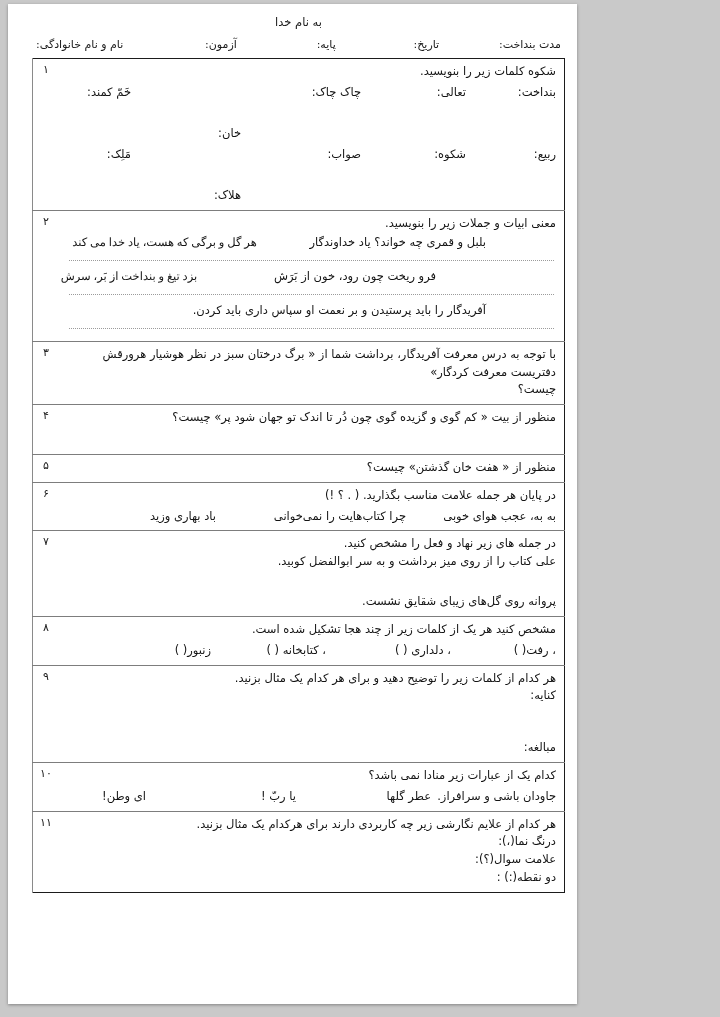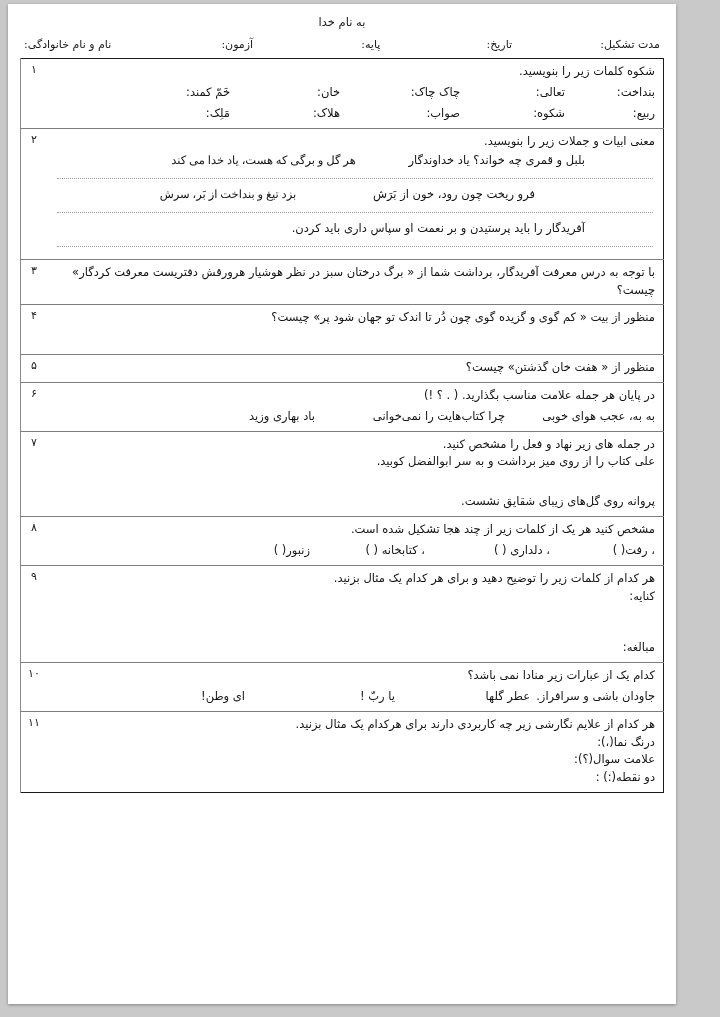--- a/index.html
+++ b/index.html
@@ -10,26 +10,27 @@
     width: 720px;
     height: 1017px;
     background: #c9c9c9;
     font-family: "DejaVu Sans", "Liberation Sans", sans-serif;
     overflow: hidden;
   }
   .page {
     position: absolute;
     left: 8px;
     top: 4px;
-    width: 668px;
+    width: 569px;
     height: 1000px;
     background: #ffffff;
     box-shadow: 0 1px 3px rgba(0,0,0,0.35);
     box-sizing: border-box;
     overflow: hidden;
+    padding-left: 12px;
   }
 
   
   .header {
     padding: 10px 14px 0 14px;
   }
   .basmala {
     text-align: center;
     font-size: 11.5px;
     color: #1a1a1a;
@@ -99,21 +100,21 @@
     justify-content: flex-start;
     margin-top: 3px;
   }
   .wordrow .w {
     white-space: nowrap;
     text-align: right;
   }
   .wordrow .w:nth-child(1) { flex: 0 0 90px; }
   .wordrow .w:nth-child(2) { flex: 0 0 105px; }
   .wordrow .w:nth-child(3) { flex: 0 0 120px; }
-  .wordrow .w:nth-child(4) { flex: 0 0 110px; }
+  .wordrow .w:nth-child(4) { flex: 0 0 110px; margin-top: 41px; }
   .wordrow .w:nth-child(5) { flex: 0 0 auto; }
 
   
   .verse {
     display: flex;
     flex-direction: row;
     justify-content: flex-start;
     margin-top: 2px;
   }
   .verse .hemistich-a { flex: 0 0 290px; text-align: center; white-space: nowrap; font-family: Liberation Serif, serif; }
@@ -157,21 +158,21 @@
   .sublabel { display: block; margin-top: 0; }
 </style>
 </head>
 <body>
 
 <div class="page">
 
   <div class="header">
     <div class="basmala">به نام خدا</div>
     <div class="header-fields">
-      <span class="hf hf-dur">مدت تشکیل:</span>
+      <span class="hf hf-dur">مدت بنداخت:</span>
       <span class="hf hf-date">تاریخ:</span>
       <span class="hf hf-grade">پایه:</span>
       <span class="hf hf-exam">آزمون:</span>
       <span class="hf hf-name">نام و نام خانوادگی:</span>
     </div>
   </div>
 
   <table class="sheet">
     <tbody>
 

